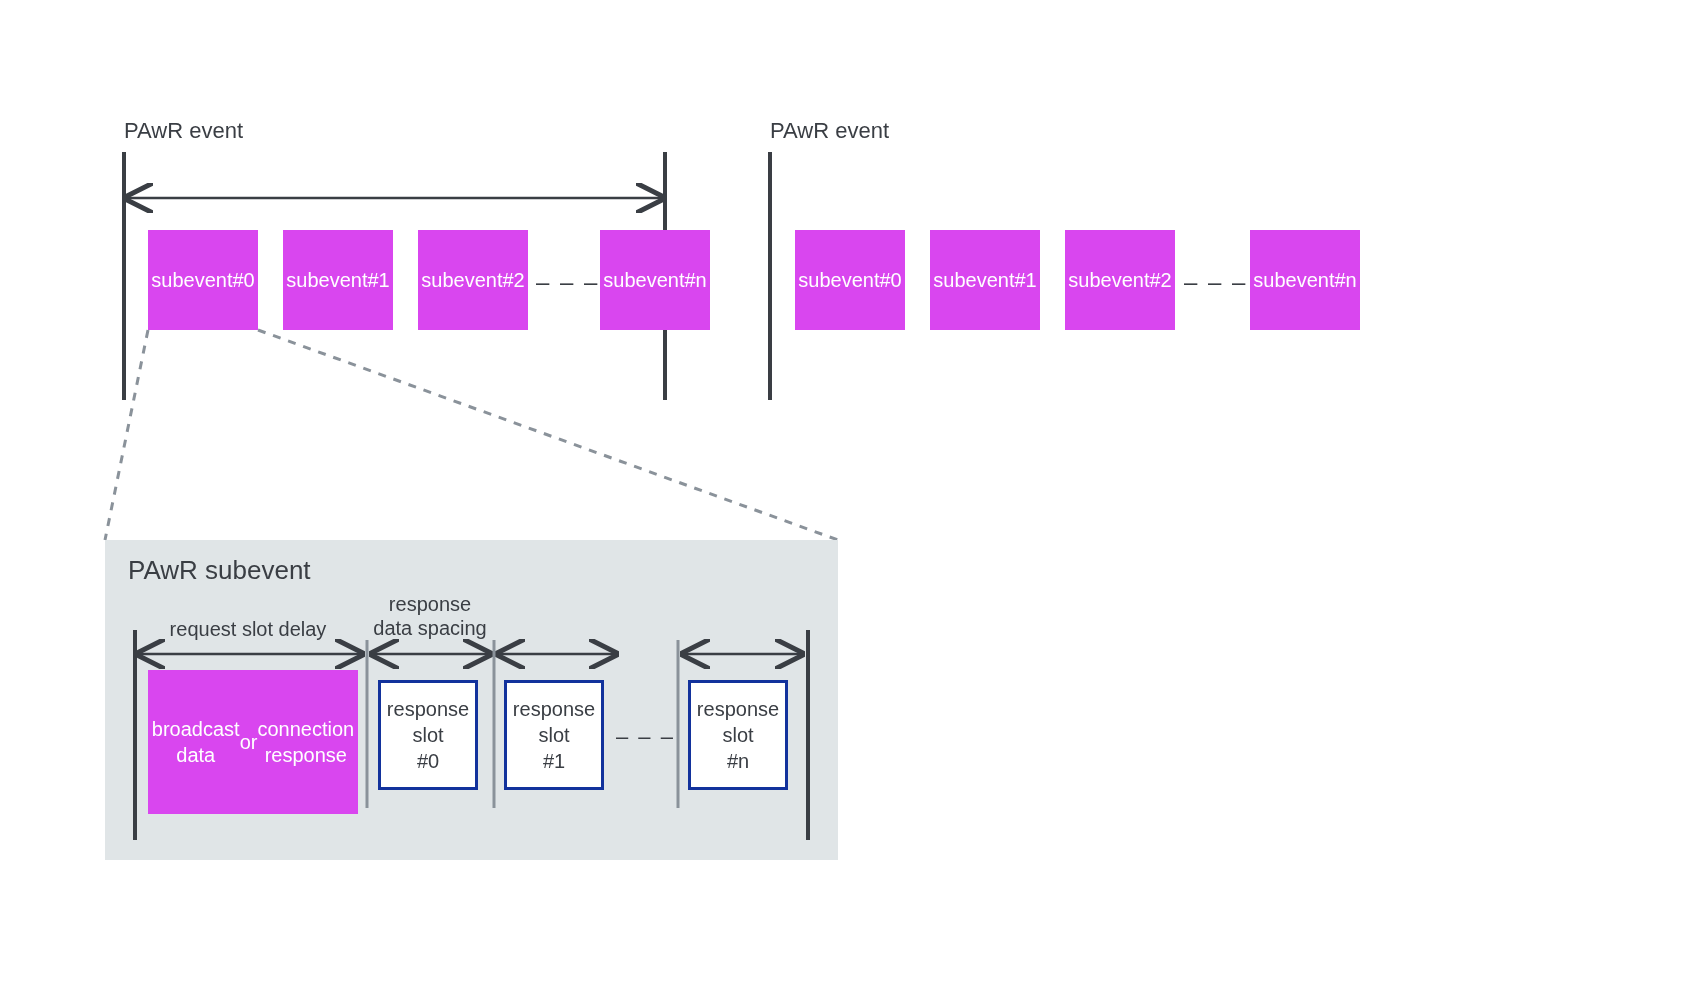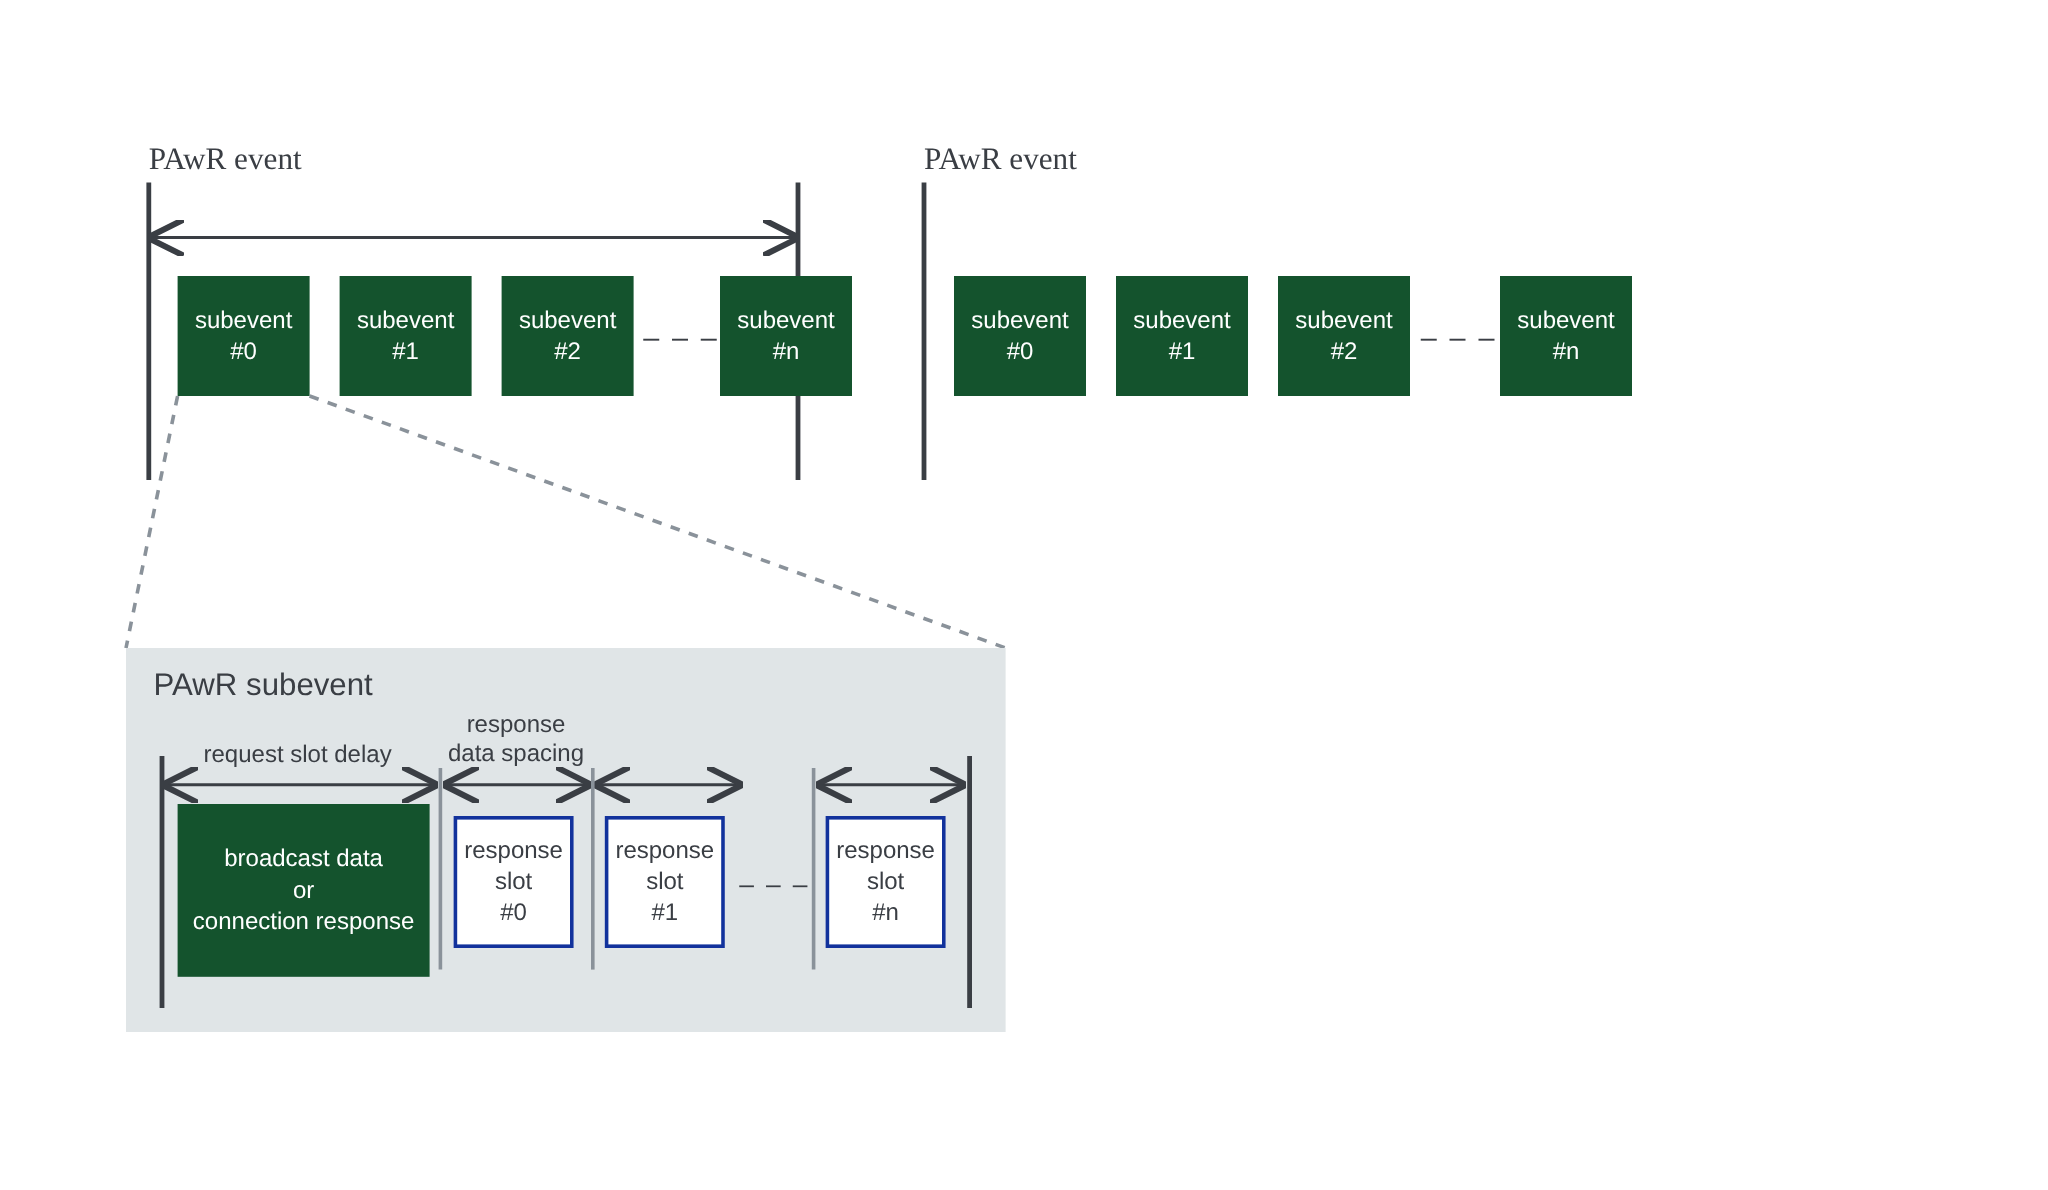--- a/index.html
+++ b/index.html
@@ -14,30 +14,28 @@
     position: relative;
     width: 1707px;
     height: 992px;
   }
   .label {
     position: absolute;
     font-size: 22px;
     color: #3a3e44;
   }
   .event-title {
-    font-size: 26px;
+    font-size: 22px;
     font-weight: 500;
-    font-family: Liberation Serif, serif;
   }
   .box {
     position: absolute;
-    background: #14532d;
+    background: #d946ef;
     color: #ffffff;
     display: flex;
-    flex-direction: column;
     justify-content: center;
     align-items: center;
     font-size: 20px;
     line-height: 1.3;
     text-align: center;
     padding: 4px;
   }
   .outline-box {
     position: absolute;
     border: 3px solid #12329c;

